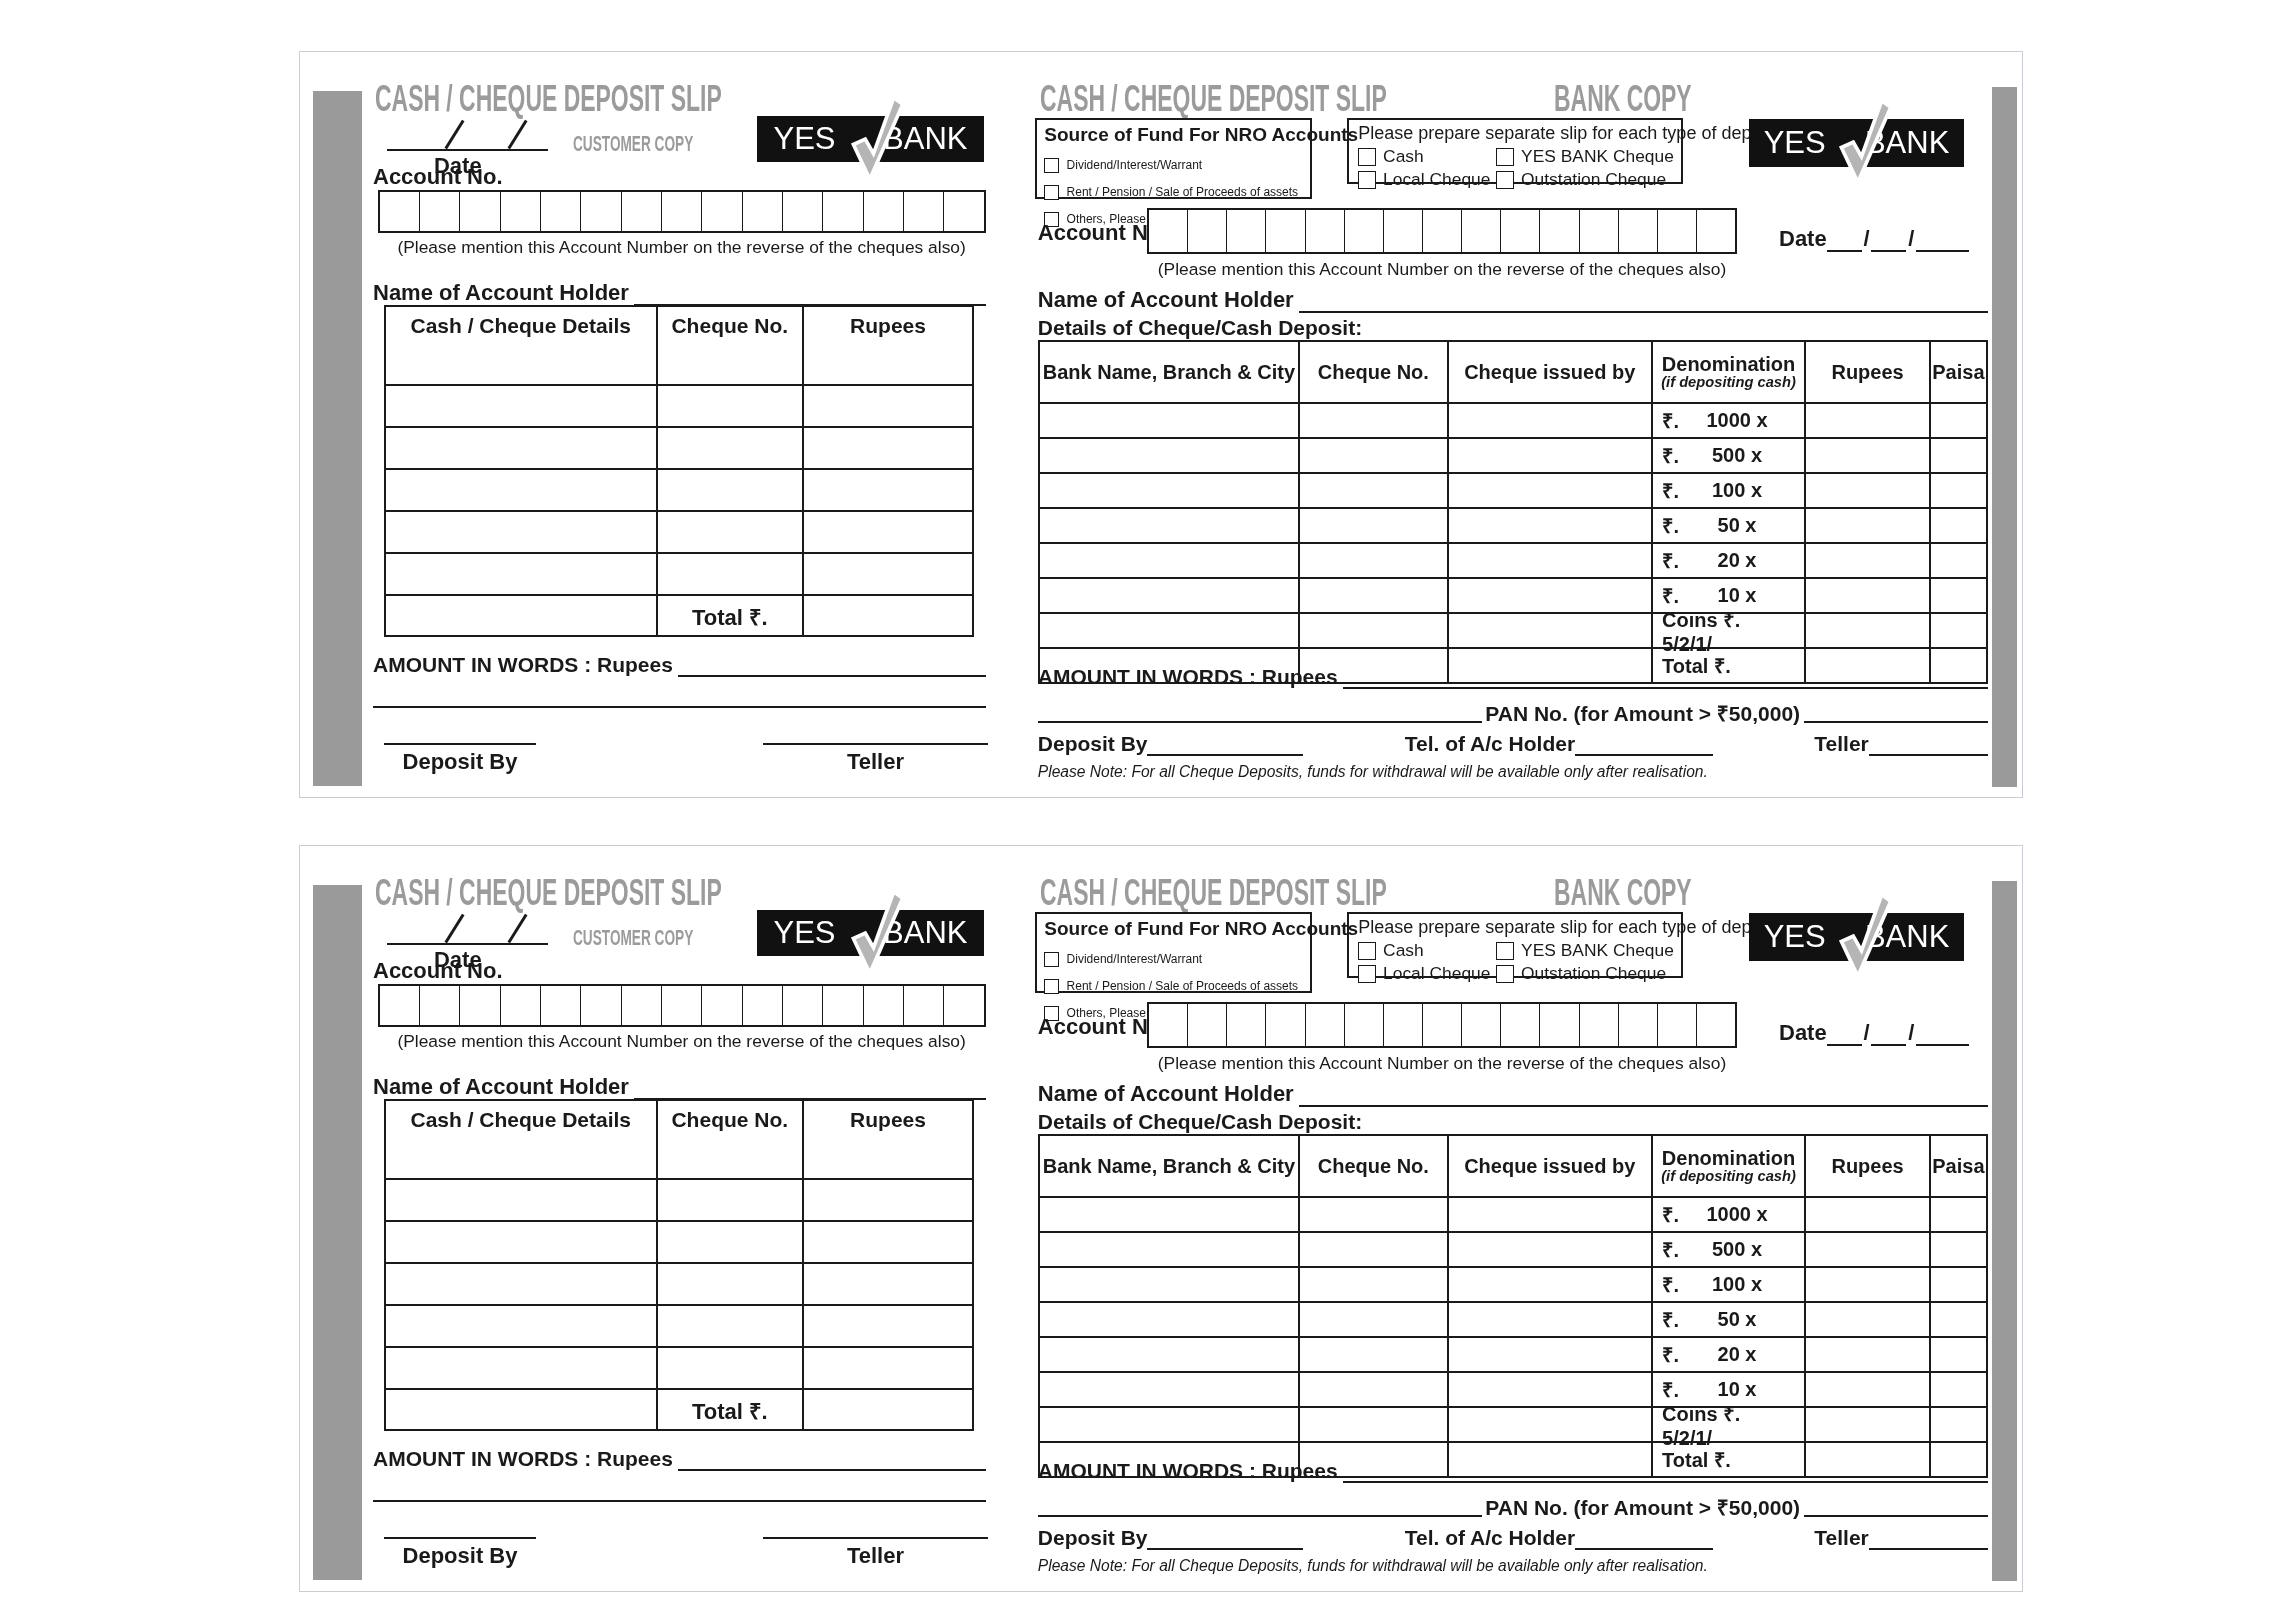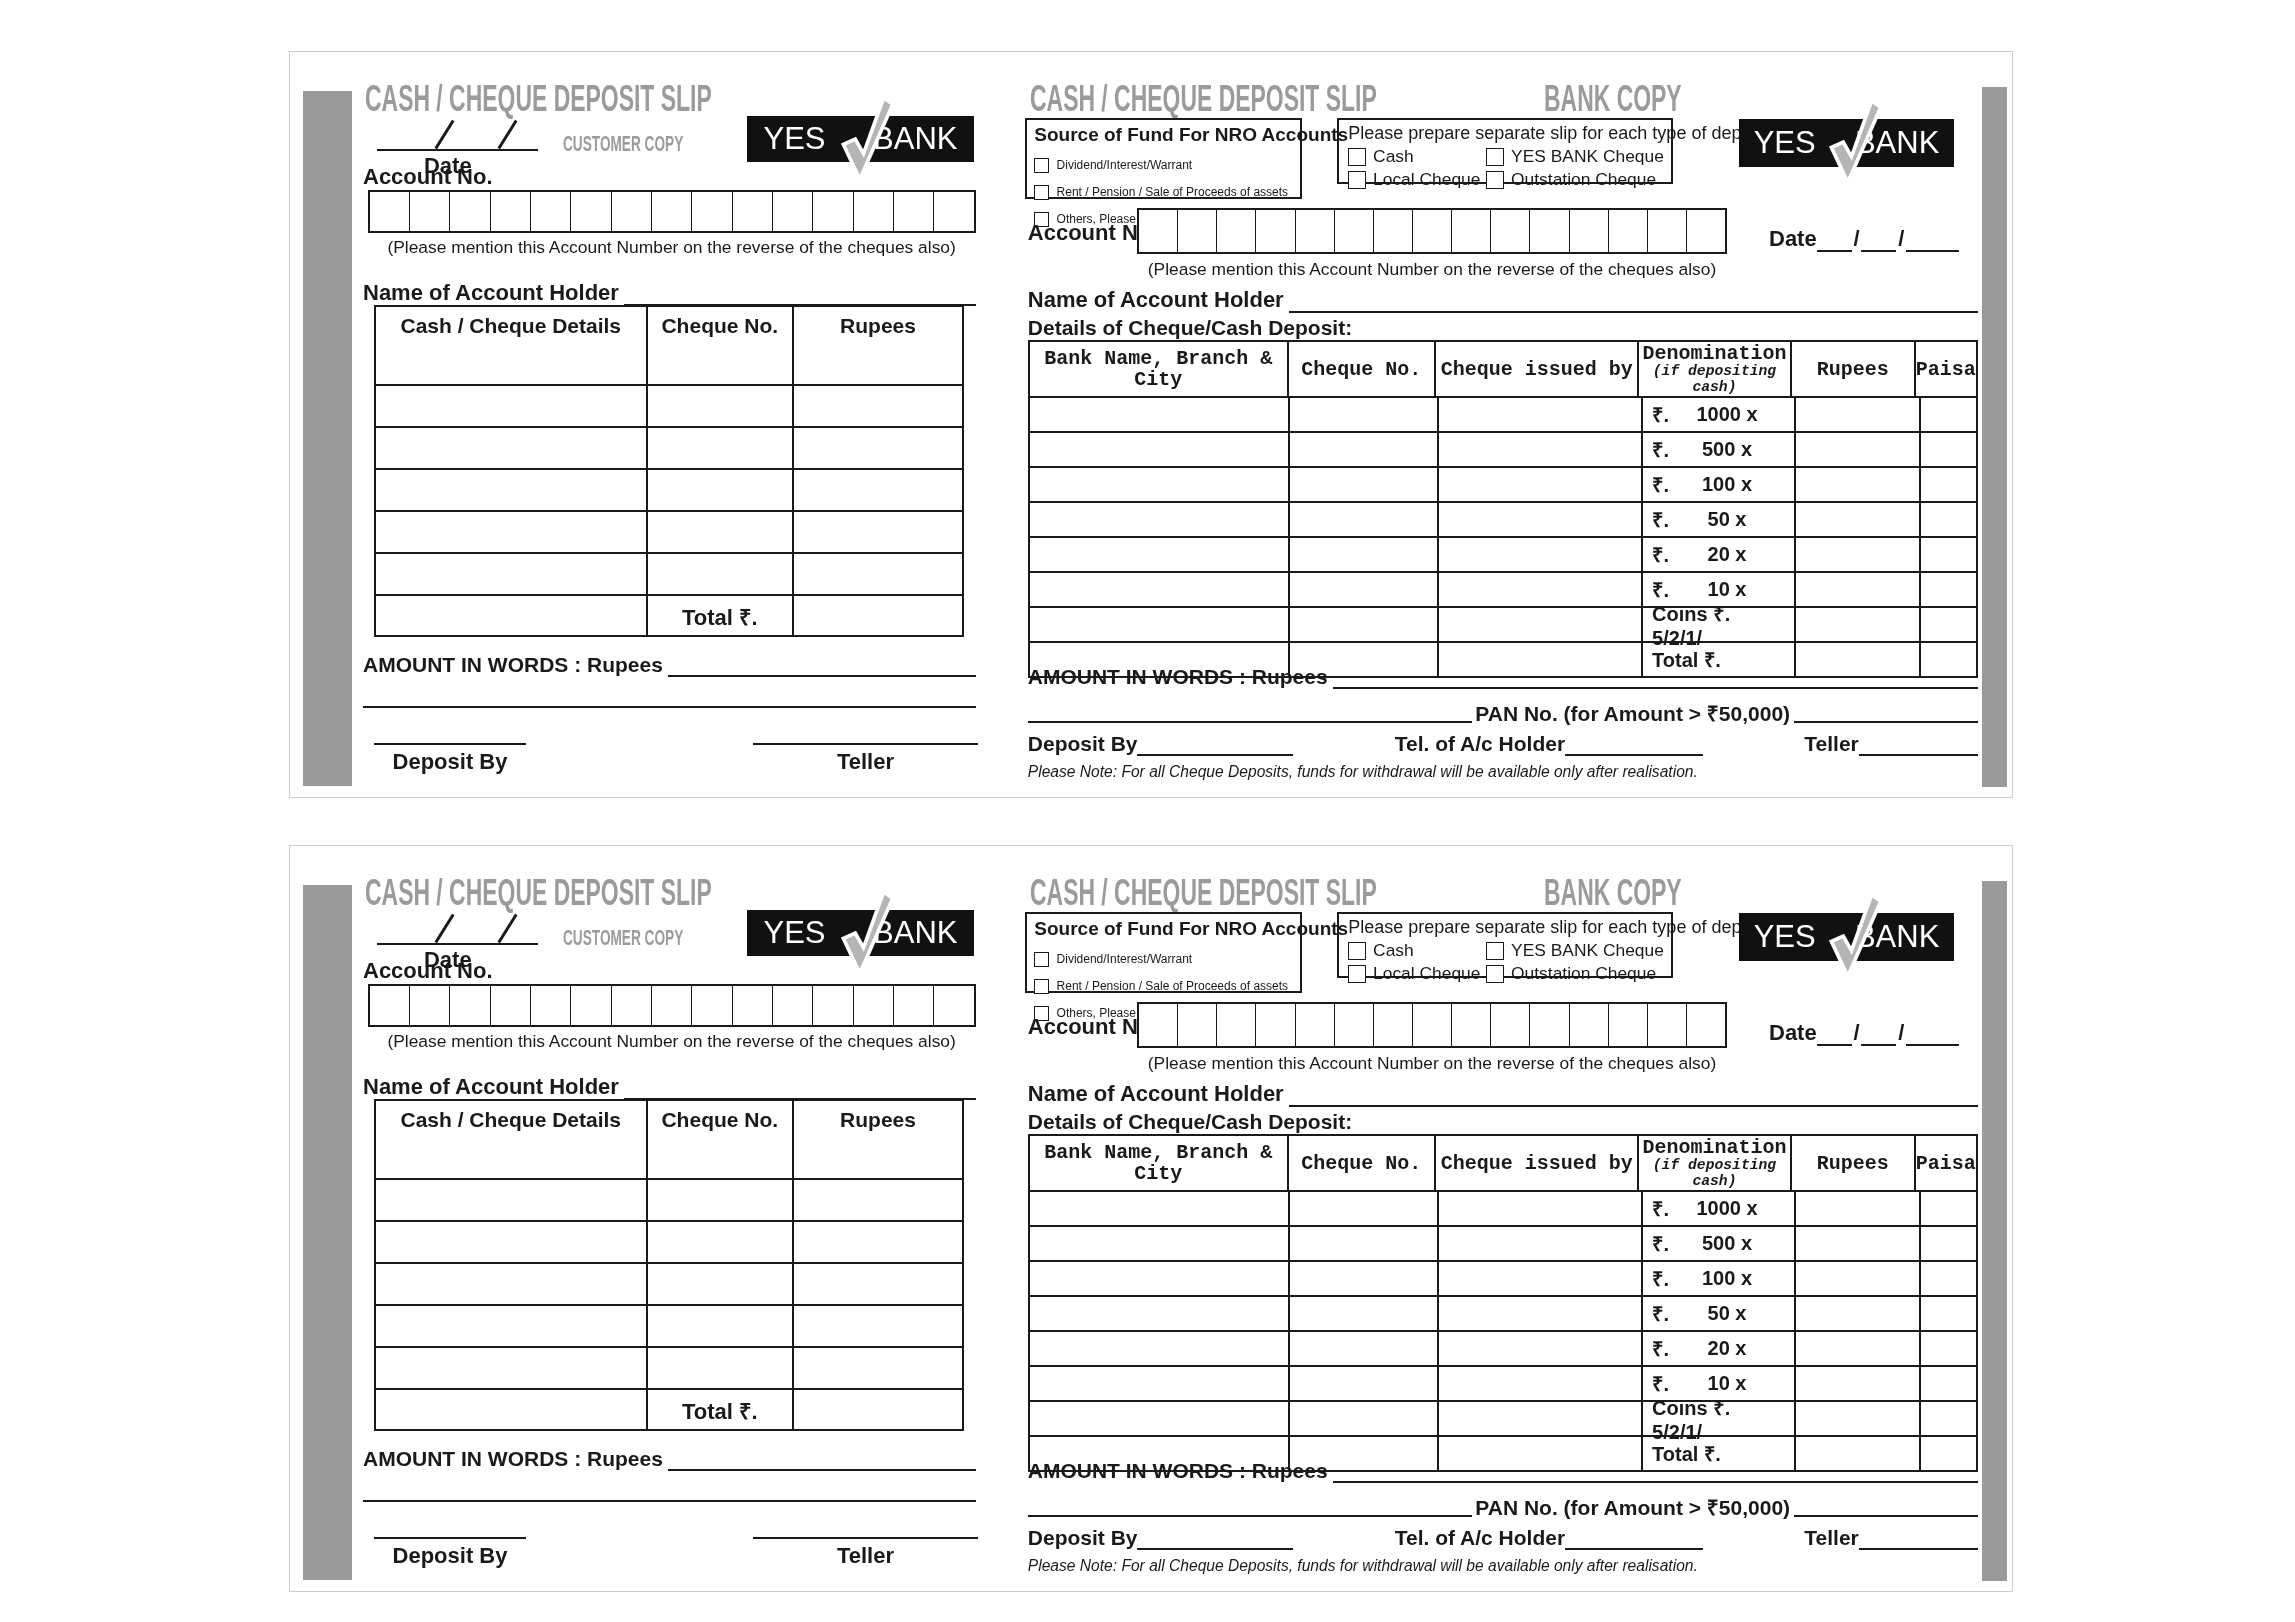--- a/index.html
+++ b/index.html
@@ -1,18 +1,18 @@
 <!DOCTYPE html>
 <html style="font-size:14.7px"><head>
 <meta charset="utf-8">
 <style>
   html,body{margin:0;padding:0;}
   body{width:2296px;height:1623px;background:#ffffff;position:relative;
        font-family:"Liberation Sans",sans-serif;color:#1a1a1a;overflow:hidden;}
-  .slip{position:absolute;left:289px;width:1724px;height:747px;background:#fff;
+  .slip{position:absolute;left:299px;width:1724px;height:747px;background:#fff;
         border:1.8px solid #ccccd9;box-sizing:border-box;}
   #slips .slip:nth-of-type(1){top:51px;}
   #slips .slip:nth-of-type(2){top:845px;}
   .bar{position:absolute;background:#9a9a9a;}
   .bar-left{left:13px;top:39px;width:49px;height:695px;}
   .bar-right{left:1692px;top:35px;width:25px;height:700px;}
   .cc{position:absolute;left:73px;top:0;width:615px;height:747px;}
   .bc{position:absolute;left:735px;top:0;width:955px;height:747px;}
   .headline{position:absolute;margin:0;color:#9b9b9b;font-weight:bold;white-space:nowrap;line-height:1;}
   .cond{display:inline-block;transform:scaleX(0.62);transform-origin:0 50%;}
@@ -68,21 +68,21 @@
   .type-grid{display:grid;grid-template-columns:138px auto;row-gap:0.9px;margin-top:1.8px;}
   .type-grid .opt{font-size:17.4px;margin-top:0.9px;}
   .type-grid .chk{width:15.6px;height:15.6px;}
   .bc-date{position:absolute;left:744px;top:174px;display:flex;align-items:flex-end;
            font-weight:bold;font-size:22px;}
   .dseg{border-bottom:2.3px solid #1a1a1a;width:35px;height:20px;}
   .dseg.wide{width:53px;}
   .dsl{margin:0 1.8px;}
   .bc-details{position:absolute;left:2.8px;top:264px;font-weight:bold;font-size:21px;}
   .btable{position:absolute;left:2.8px;top:288px;width:950px;border:2.8px solid #1a1a1a;box-sizing:border-box;}
-  .btable .hrow{height:54px;font-family:Liberation Mono, monospace;}
+  .btable .hrow{height:60px;}
   .btable .drow{height:33px;}
   .b1{width:27.3%;}.b2{width:15.7%;}.b3{width:21.6%;}.b4{width:16.2%;}.b5{width:13.2%;}.b6{flex:1;}
   .bhead{font-weight:bold;font-size:20px;text-align:center;line-height:1.05;}
   .denom-note{font-size:14.7px;font-style:italic;font-weight:bold;display:block;}
   .denom-cell{justify-content:flex-start;padding:0 9.2px;}
   .cur{font-weight:bold;font-size:20px;}
   .dval{flex:1;text-align:center;font-weight:bold;font-size:20px;}
   .dspec{font-weight:bold;font-size:20px;}
   .amount-row{position:absolute;display:flex;align-items:flex-end;}
   .cc .amount-row{left:0;top:599px;width:613px;}

